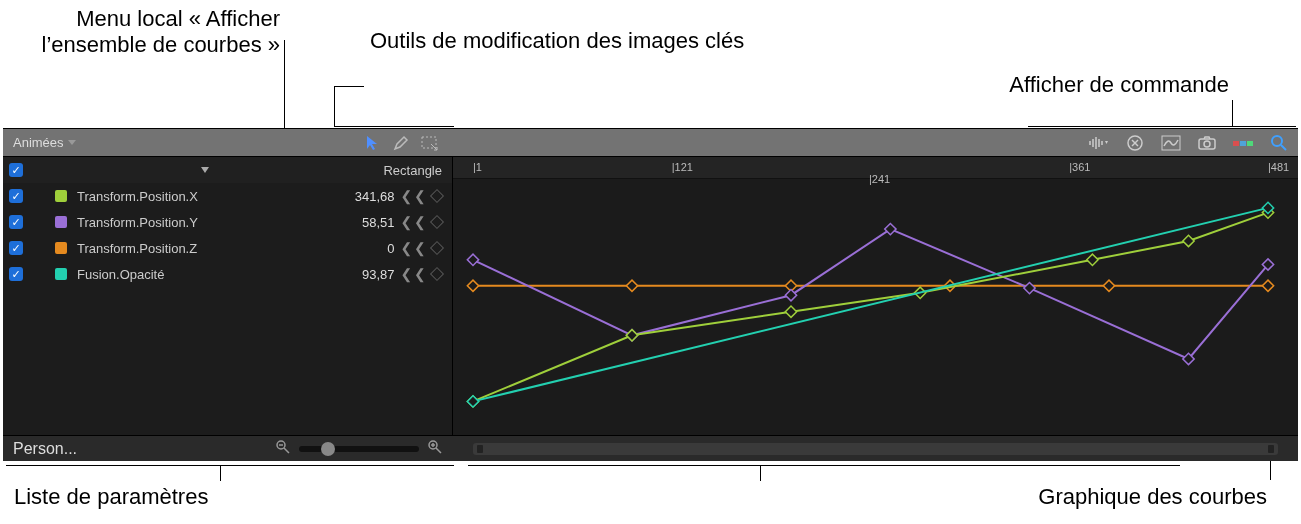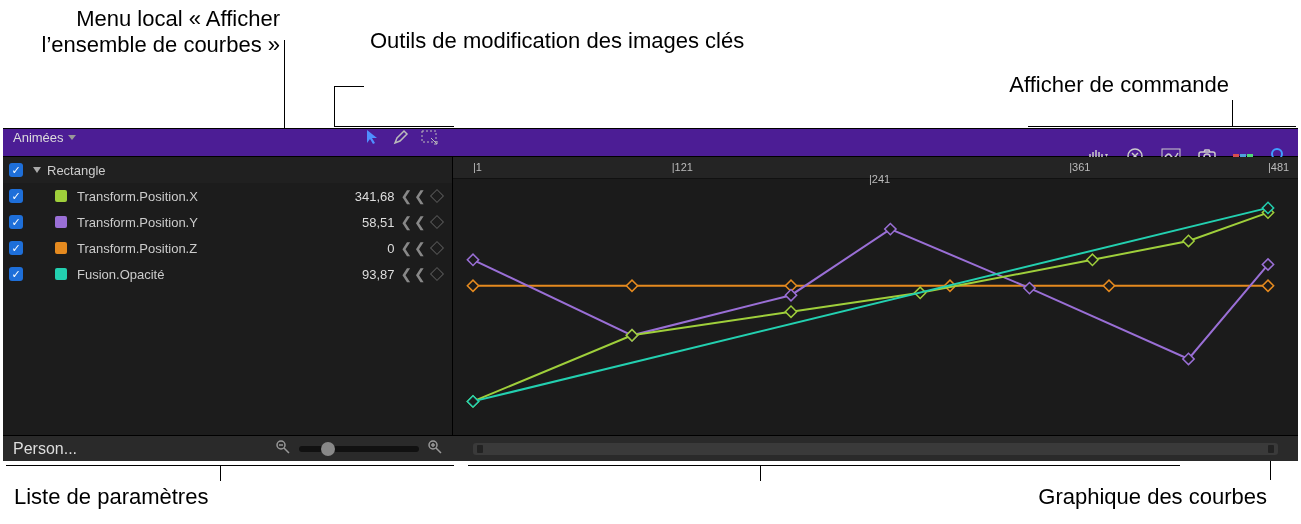--- a/index.html
+++ b/index.html
@@ -8,39 +8,38 @@
   .ann { position: absolute; color: #000; font-size: 22px; line-height: 1.2; white-space: nowrap; }
   .ann.right { text-align: right; }
   .lead { position: absolute; background: #000; }
 
   .editor {
     position: absolute; left: 3px; top: 128px; width: 1295px; height: 332px;
     background: #1b1b1b; color: #ccc; font-size: 13px;
     border-top: 1px solid #000;
   }
   .toolbar {
-    height: 28px; background: #4c1d95; display: flex; align-items: stretch;
+    height: 28px; background: #737373; display: flex; align-items: stretch;
     border-bottom: 1px solid #000;
-    flex-direction: column;
   }
   .toolbar-left { width: 450px; display: flex; align-items: center; }
   .toolbar-right { flex: 1; display: flex; align-items: center; justify-content: flex-end; padding-right: 6px; }
   .popup {
     display: flex; align-items: center; gap: 4px; padding: 0 10px; height: 100%;
     color: #ddd; cursor: default;
   }
   .popup .caret { width: 0; height: 0; border-left: 4px solid transparent; border-right: 4px solid transparent; border-top: 5px solid #999; }
   .tool-icons { margin-left: auto; display: flex; align-items: center; gap: 12px; padding: 0 14px; height: 100%; }
   .tool-icons svg, .ctrl-btn svg { display: block; }
   .ctrl-btns { display: flex; align-items: center; gap: 10px; }
   .ctrl-btn { width: 26px; height: 22px; display: flex; align-items: center; justify-content: center; }
 
   .body { display: flex; height: calc(332px - 28px - 26px); }
   .params { width: 450px; border-right: 1px solid #000; background: #1c1c1c; }
-  .param-header { display:flex; align-items:center; height:26px; padding: 0 10px 0 6px; background:#202020;}
+  .param-header { display:flex; align-items:center; height:26px; padding: 0 10px 0 6px; background:#202020;justify-content:space-between;}
   .chk { width:14px; height:14px; border-radius:3px; background:#1e6fd9; display:flex; align-items:center; justify-content:center; margin-right:10px;}
   .chk::after { content:"✓"; color:#fff; font-size:11px; line-height:1;}
   .disclosure { width:0;height:0;border-left:4px solid transparent;border-right:4px solid transparent;border-top:6px solid #aaa; margin-right:6px;}
   .param-row { display:flex; align-items:center; height:26px; padding: 0 10px 0 6px; }
   .swatch { width:12px; height:12px; border-radius:2px; margin:0 10px 0 22px; }
   .pname { flex:1; color:#ccc; }
   .pval { width:64px; text-align:right; color:#ddd; padding-right:6px;}
   .kf-nav { display:flex; align-items:center; gap:2px; color:#777;}
   .kf-nav .dia { width:10px;height:10px; transform:rotate(45deg); border:1px solid #555; margin-left:4px;}
   .kf-nav .arw { font-size:14px; color:#888;}

